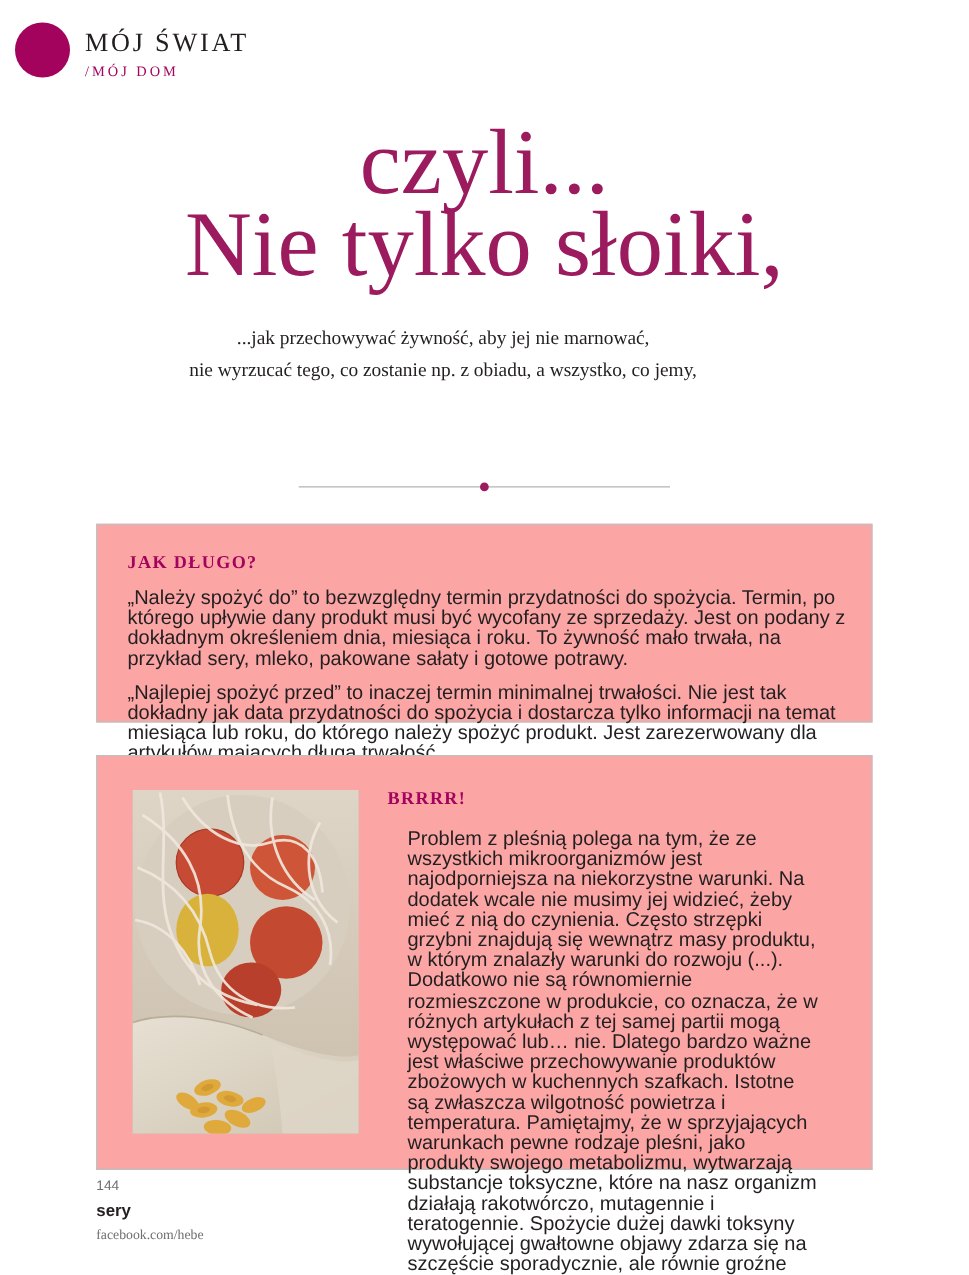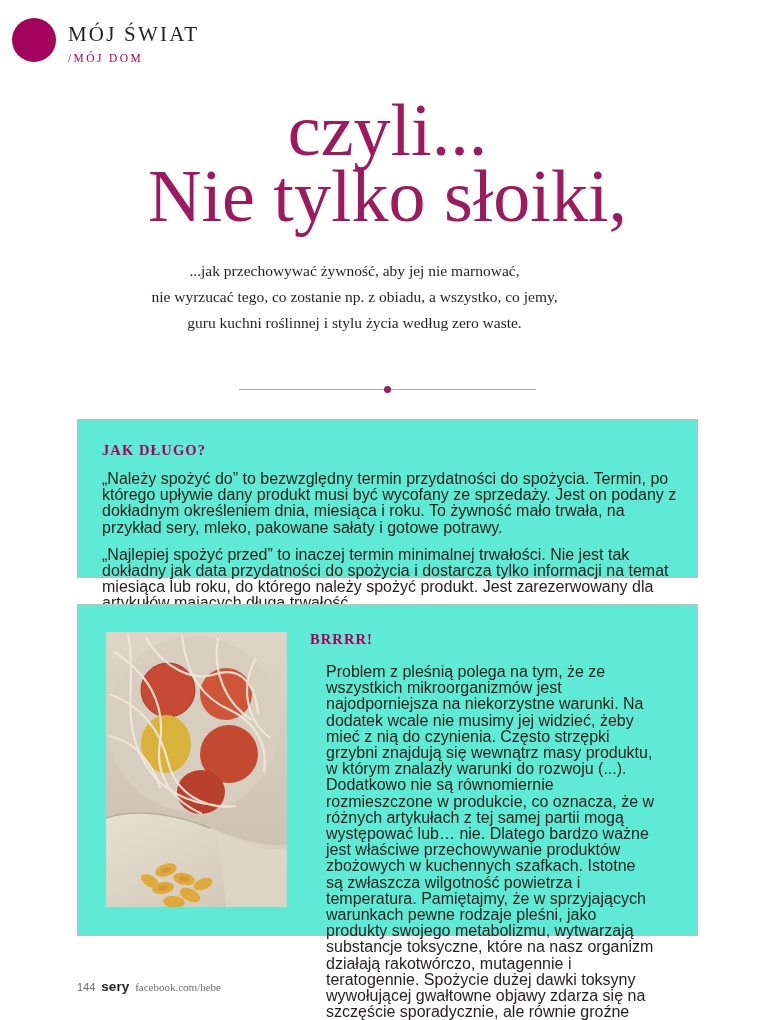--- a/index.html
+++ b/index.html
@@ -117,21 +117,21 @@
     height: 7px;
     border-radius: 50%;
     background: #9c1a5e;
   }
 
   
   .box {
     position: absolute;
     border: 1px solid #bfbfbf;
     box-sizing: border-box;
-    background: #5eead4;
+    background: #fca5a5;
   }
   .box-1 {
     left: 77px;
     top: 419px;
     width: 621px;
     height: 159px;
   }
   .box-2 {
     left: 77px;
     top: 604px;
@@ -185,22 +185,23 @@
   }
   .box-2-text .box-heading { margin-bottom: 12px; }
   .box-2-text p { margin: 16px; }
 
   
   .footer {
     position: absolute;
     left: 77px;
     bottom: 26px;
     display: flex;
-    align-items: center;
+    align-items: flex-start;
     gap: 6px;
+    flex-direction: column;
   }
   .footer .page-num {
     font-family: "Liberation Sans", sans-serif;
     font-size: 11px;
     color: #6d6e71;
   }
   .footer .brand {
     font-family: "Liberation Sans", sans-serif;
     font-size: 13.5px;
     font-weight: 700;
@@ -224,21 +225,20 @@
   </div>
 
   <div class="title-block">
     <div class="title-line two">czyli...</div>
     <div class="title-line one">Nie tylko słoiki,</div>
   </div>
 
   <div class="lead">
     <div>...jak przechowywać żywność, aby jej nie marnować,</div>
     <div>nie wyrzucać tego, co zostanie np. z obiadu, a wszystko, co jemy,</div>
-    <div>guru kuchni roślinnej i stylu życia według zero waste.</div>
   </div>
 
   <div class="divider">
     <div class="rule"></div>
     <div class="dot"></div>
   </div>
 
   <div class="box box-1">
     <div class="box-1-inner">
       <div class="box-heading">JAK DŁUGO?</div>

